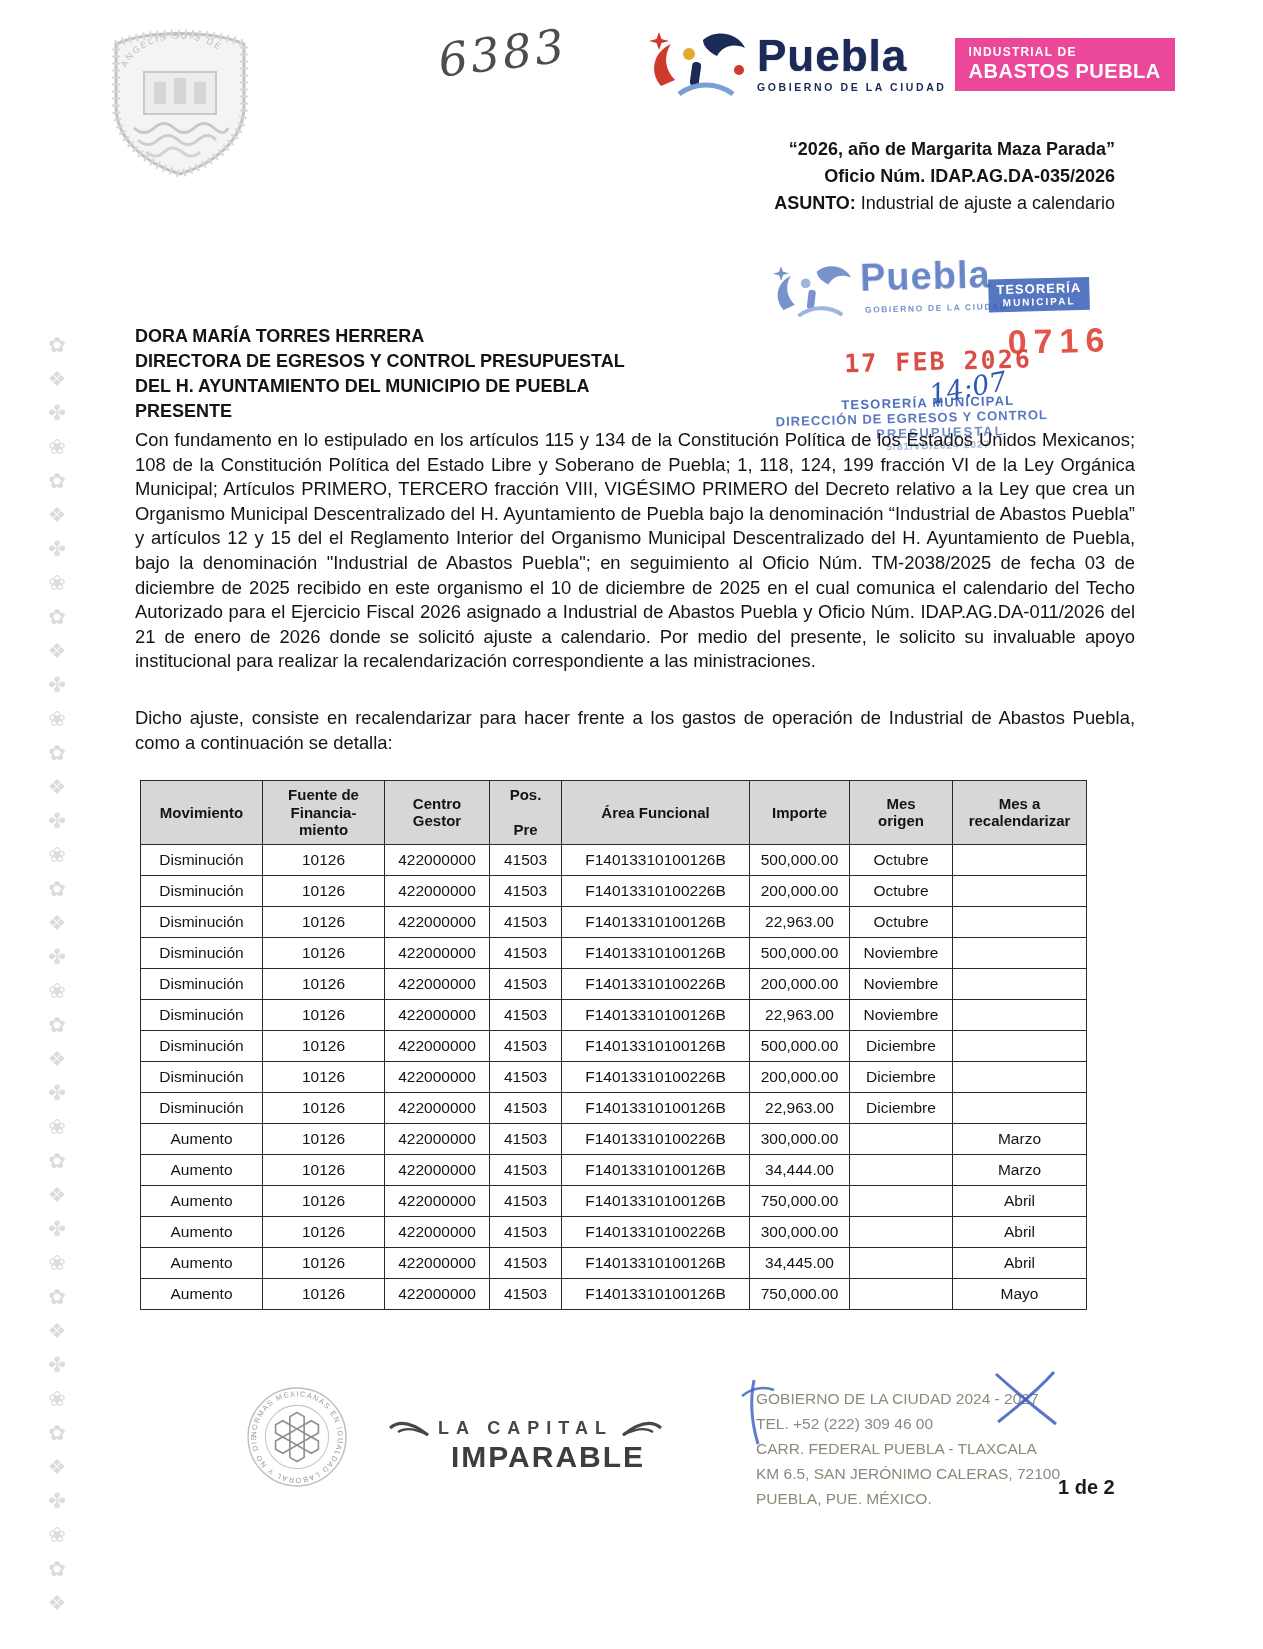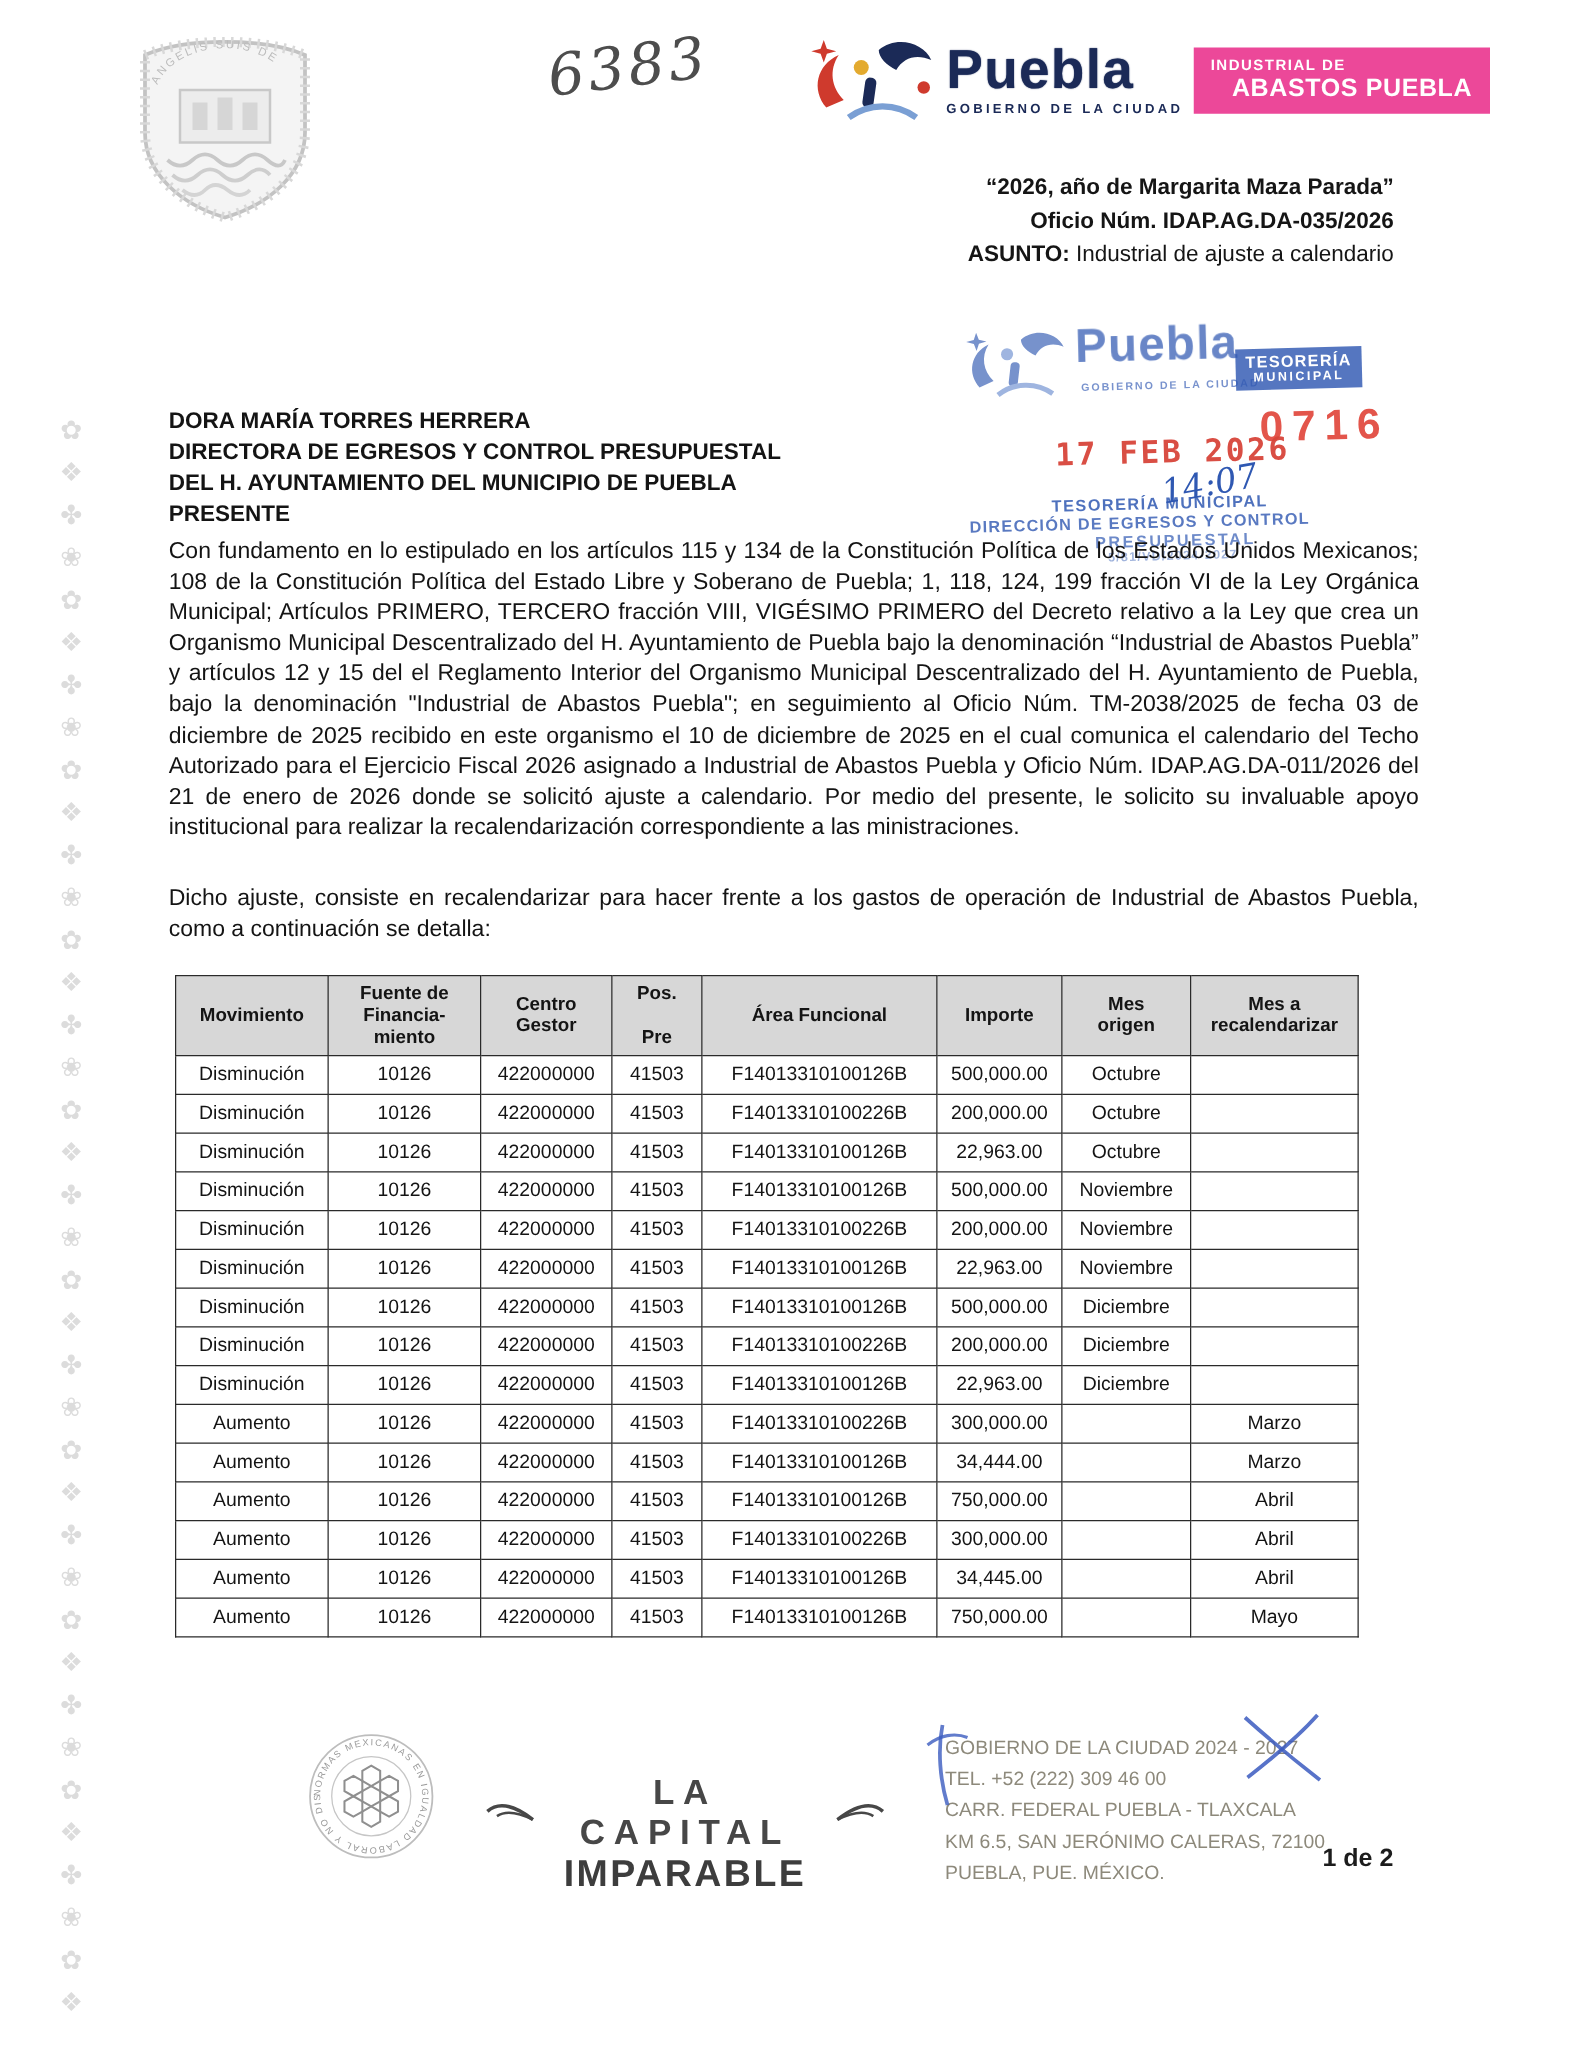--- a/index.html
+++ b/index.html
@@ -18,21 +18,21 @@
                      font-style:italic;font-size:46px;color:#4d4d4d;transform:rotate(-7deg);letter-spacing:3px;}
 
   
   .brand-block{position:absolute;left:645px;top:28px;display:flex;align-items:flex-start;gap:8px;}
   .brand-text{margin-top:6px;}
   .brand-name{font-size:44px;font-weight:bold;color:#1b2a57;line-height:44px;letter-spacing:1px;
               text-shadow:0 0 1px #1b2a57;}
   .brand-sub{font-size:10.5px;font-weight:bold;letter-spacing:2.6px;color:#1b2a57;margin-top:3px;}
   .brand-box{background:#ec4899;color:#fff;padding:7px 14px 8px;margin-top:10px;min-width:190px;}
   .brand-box-top{font-size:12px;font-weight:bold;letter-spacing:1.2px;}
-  .brand-box-bottom{font-size:20px;font-weight:800;letter-spacing:.5px;margin-top:1px;margin-left:17px;}
+  .brand-box-bottom{font-size:20px;font-weight:800;letter-spacing:.5px;margin-top:1px;}
 
   
   .ref-block{position:absolute;right:148px;top:136px;text-align:right;font-size:18px;line-height:27px;color:#151515;}
   .ref-year,.ref-oficio{font-weight:bold;}
   .ref-asunto b{font-weight:bold;}
 
   
   .stamp{position:absolute;left:766px;top:246px;width:410px;height:212px;transform:rotate(-1.5deg);pointer-events:none;}
   .stamp *{position:absolute;}
   .stamp-brand{left:96px;top:8px;font-size:38px;font-weight:bold;color:rgba(47,88,178,.72);
@@ -63,22 +63,22 @@
   
   .data-table{position:absolute;left:140px;top:780px;width:946px;border-collapse:collapse;
               font-size:15.5px;color:#141414;table-layout:fixed;}
   .data-table th{background:#d7d7d7;border:1.5px solid #2a2a2a;font-weight:bold;padding:5px 2px;
                  white-space:pre-line;line-height:17.5px;vertical-align:middle;font-size:15px;}
   .data-table td{border:1.5px solid #2a2a2a;text-align:center;padding:6px 2px;line-height:18px;}
 
   
   .badge{position:absolute;left:246px;top:1386px;width:102px;height:102px;}
   .capital{position:absolute;left:388px;top:1418px;width:320px;text-align:center;color:#474747;}
-  .capital-top{display:flex;align-items:center;justify-content:flex-end;gap:8px;
-               font-size:28px;font-weight:bold;letter-spacing:7px;}
+  .capital-top{display:flex;align-items:center;justify-content:flex-start;gap:8px;
+               font-size:18px;font-weight:bold;letter-spacing:7px;}
   .capital-bottom{font-size:30px;font-weight:800;letter-spacing:2px;margin-top:1px;color:#3d3d3d;}
   .address{position:absolute;left:756px;top:1386px;font-size:15.5px;line-height:25px;color:#8d897b;}
   .page-indicator{position:absolute;left:1058px;top:1476px;font-size:20px;color:#1c1c1c;font-weight:bold;}
   .scribble{position:absolute;pointer-events:none;}
   .scribble-x{left:990px;top:1366px;}
   .scribble-small{left:740px;top:1378px;}
 </style>
 </head>
 <body>
 

